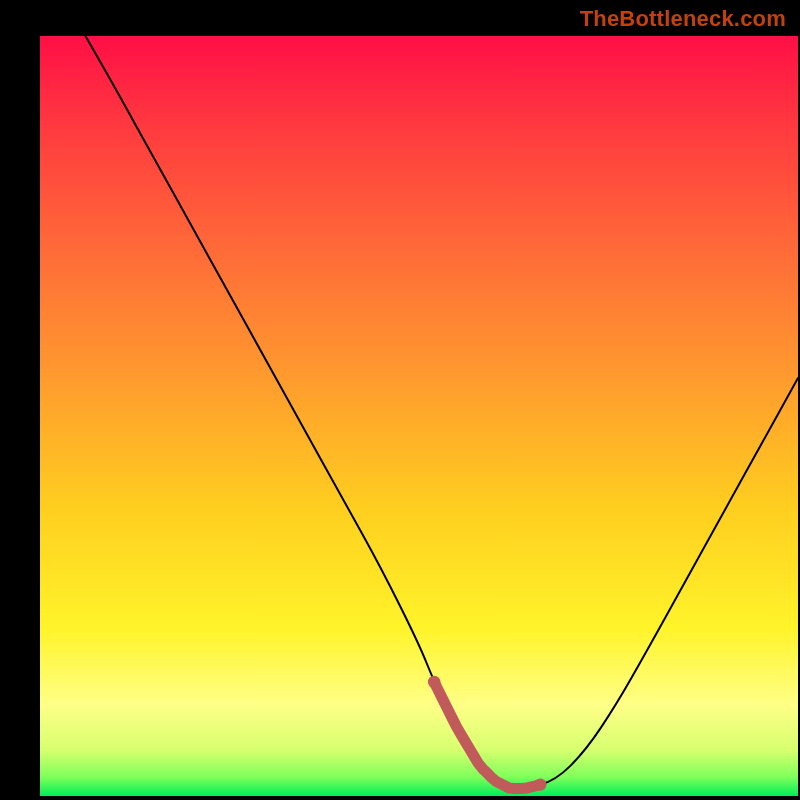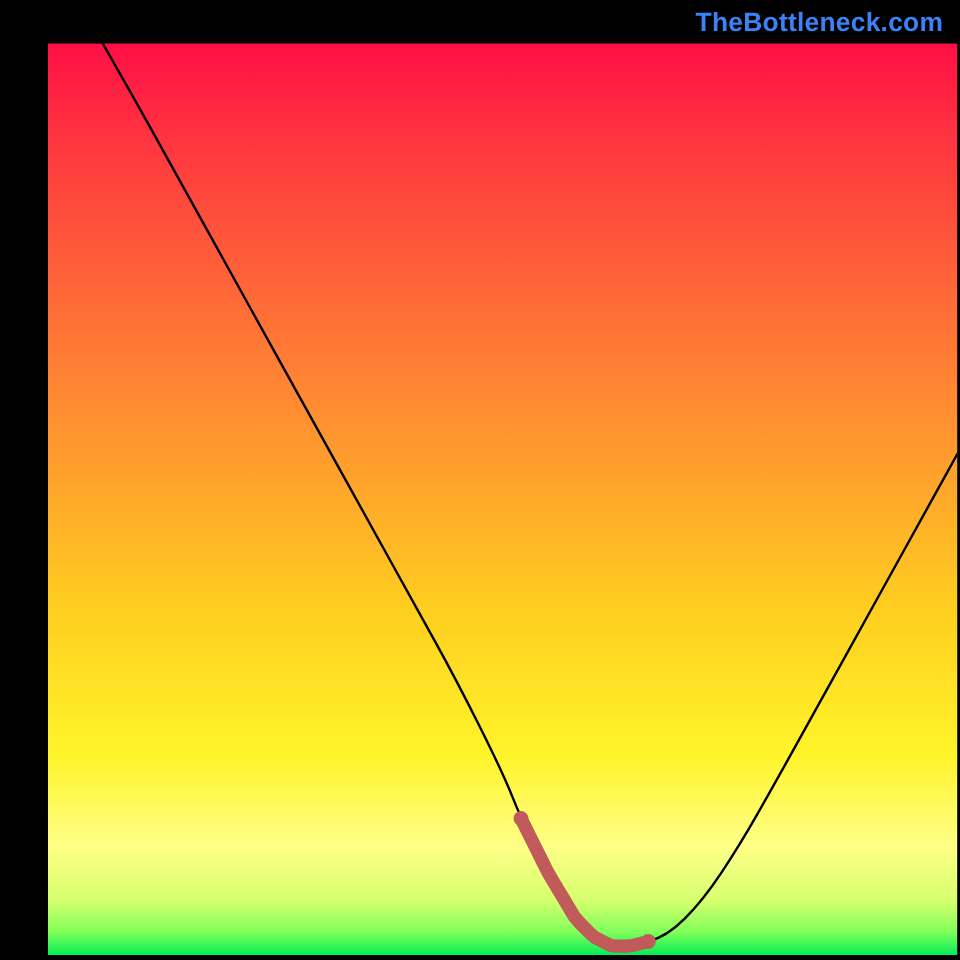--- a/index.html
+++ b/index.html
@@ -16,21 +16,21 @@
     height: 800px;
     background: #000000;
   }
   .watermark {
     position: absolute;
     top: 6px;
     right: 14px;
     font-family: Arial, Helvetica, sans-serif;
     font-size: 22px;
     font-weight: 600;
-    color: #3b82f6;
+    color: #c2410c;
     letter-spacing: 0.2px;
     z-index: 10;
   }
   .plot-area {
     position: absolute;
     left: 40px;
     top: 36px;
     width: 758px;
     height: 760px;
     overflow: hidden;

